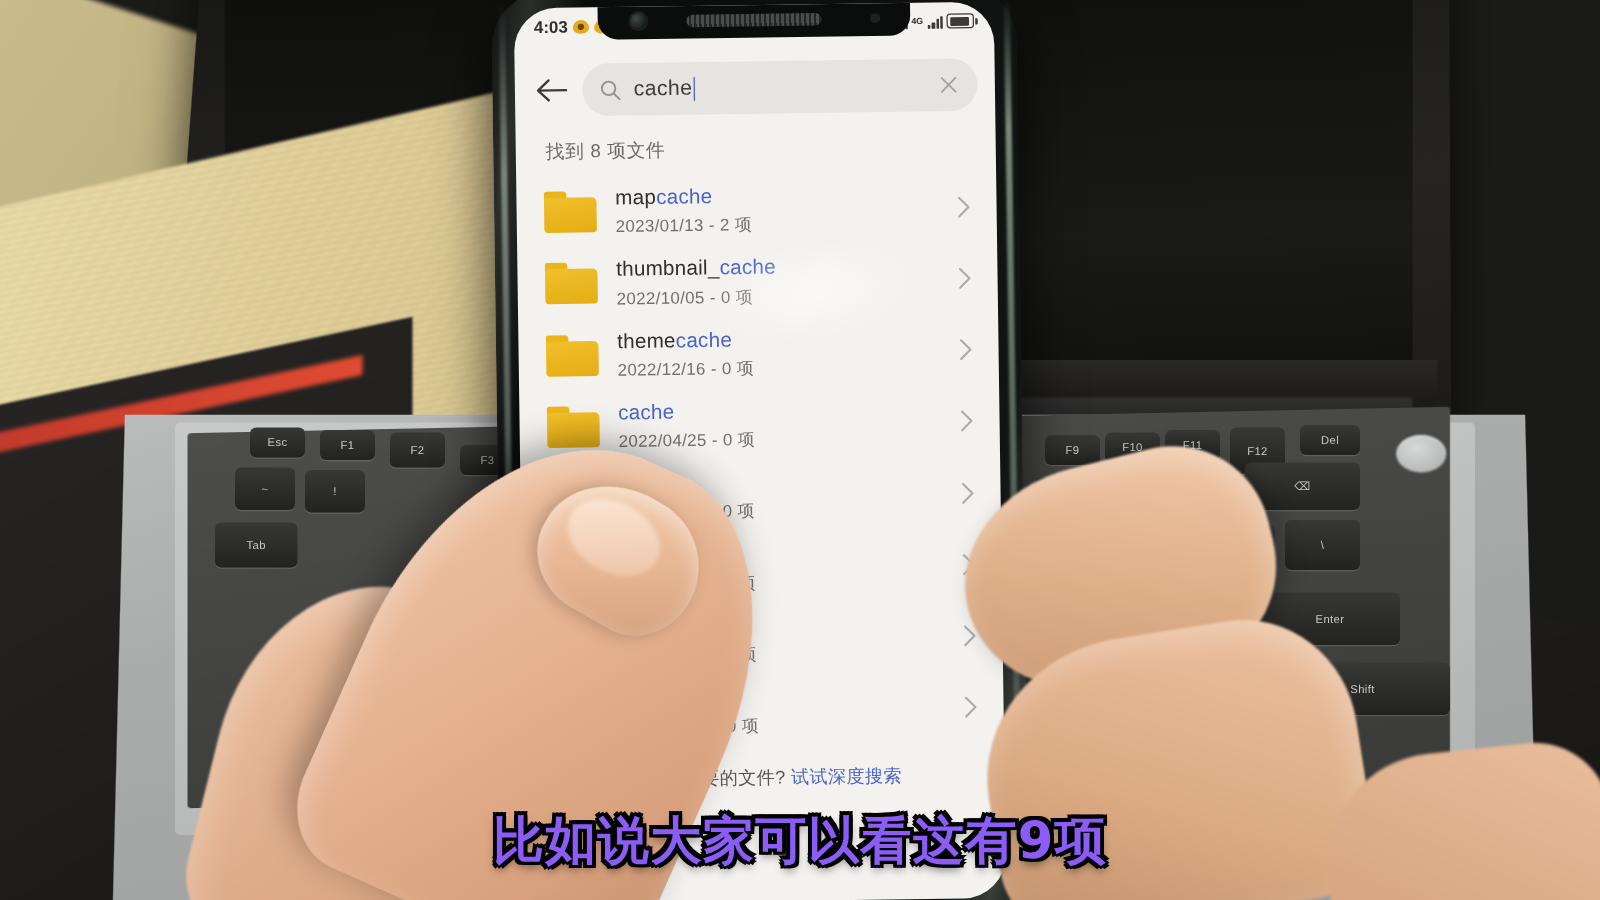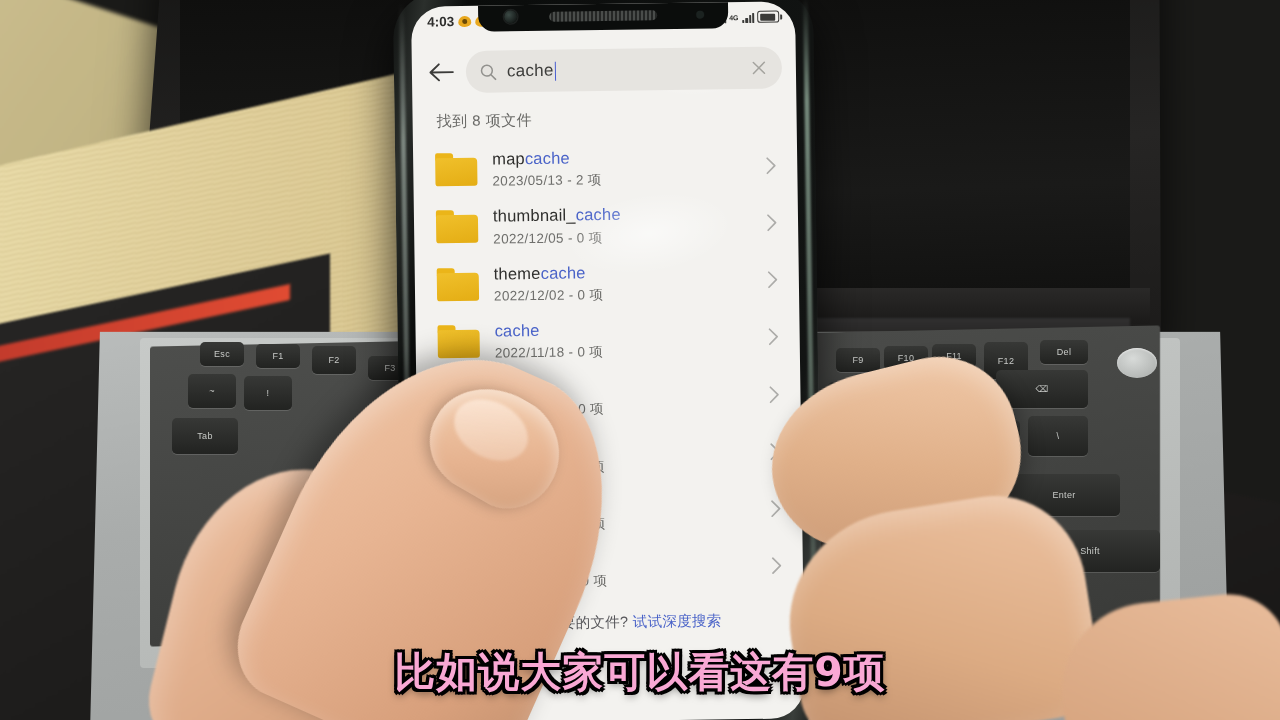--- a/index.html
+++ b/index.html
@@ -291,21 +291,21 @@
   .finger-r3 {
     position:absolute; left:1060px; top:600px; width:230px; height:150px;
     background:linear-gradient(210deg,#e9bd9c,#d5a27c);
     border-radius:90px 60px 40px 50px; transform:rotate(-6deg); filter:blur(1.4px);
   }
 
   
   .subtitle {
     position:absolute; left:0; right:0; bottom:20px; text-align:center; z-index:90;
     font-family:"DejaVu Sans","Liberation Sans",sans-serif;
-    font-size:41px; font-weight:700; color:#f9a8d4; letter-spacing:1px;
+    font-size:41px; font-weight:700; color:#8b5cf6; letter-spacing:1px;
     text-shadow:
       -3px -3px 0 #000, 3px -3px 0 #000, -3px 3px 0 #000, 3px 3px 0 #000,
       -3px 0 0 #000, 3px 0 0 #000, 0 -3px 0 #000, 0 3px 0 #000,
       0 4px 8px rgba(0,0,0,.6);
   }
 
   
   .glare {
     position:absolute; left:150px; top:190px; width:170px; height:80px;
     background:radial-gradient(ellipse,rgba(255,255,255,.55),rgba(255,255,255,0) 70%);
@@ -432,60 +432,60 @@
     <div class="results">
       <div class="result-count">找到 8 项文件</div>
       <div id="rows">
           <div class="row">
             <div class="folder">
               <div class="folder-tab"></div>
               <div class="folder-body"></div>
             </div>
             <div class="meta">
               <div class="fname"><span>map</span><span class="hl">cache</span><span></span></div>
-              <div class="fsub"><span>2023/05/13</span> <span>-</span> <span>2 项</span></div>
+              <div class="fsub"><span>2023/01/13</span> <span>-</span> <span>2 项</span></div>
             </div>
             <svg class="chev" width="11" height="18" viewBox="0 0 11 18">
               <path d="M1.5 1.5 L9 9 L1.5 16.5" stroke="#3b3b39" stroke-width="1.7" fill="none" stroke-linecap="round" stroke-linejoin="round"></path>
             </svg>
           </div>
           <div class="row">
             <div class="folder">
               <div class="folder-tab"></div>
               <div class="folder-body"></div>
             </div>
             <div class="meta">
               <div class="fname"><span>thumbnail_</span><span class="hl">cache</span><span></span></div>
-              <div class="fsub"><span>2022/12/05</span> <span>-</span> <span>0 项</span></div>
+              <div class="fsub"><span>2022/10/05</span> <span>-</span> <span>0 项</span></div>
             </div>
             <svg class="chev" width="11" height="18" viewBox="0 0 11 18">
               <path d="M1.5 1.5 L9 9 L1.5 16.5" stroke="#3b3b39" stroke-width="1.7" fill="none" stroke-linecap="round" stroke-linejoin="round"></path>
             </svg>
           </div>
           <div class="row">
             <div class="folder">
               <div class="folder-tab"></div>
               <div class="folder-body"></div>
             </div>
             <div class="meta">
               <div class="fname"><span>theme</span><span class="hl">cache</span><span></span></div>
-              <div class="fsub"><span>2022/12/02</span> <span>-</span> <span>0 项</span></div>
+              <div class="fsub"><span>2022/12/16</span> <span>-</span> <span>0 项</span></div>
             </div>
             <svg class="chev" width="11" height="18" viewBox="0 0 11 18">
               <path d="M1.5 1.5 L9 9 L1.5 16.5" stroke="#3b3b39" stroke-width="1.7" fill="none" stroke-linecap="round" stroke-linejoin="round"></path>
             </svg>
           </div>
           <div class="row">
             <div class="folder">
               <div class="folder-tab"></div>
               <div class="folder-body"></div>
             </div>
             <div class="meta">
               <div class="fname"><span></span><span class="hl">cache</span><span></span></div>
-              <div class="fsub"><span>2022/11/18</span> <span>-</span> <span>0 项</span></div>
+              <div class="fsub"><span>2022/04/25</span> <span>-</span> <span>0 项</span></div>
             </div>
             <svg class="chev" width="11" height="18" viewBox="0 0 11 18">
               <path d="M1.5 1.5 L9 9 L1.5 16.5" stroke="#3b3b39" stroke-width="1.7" fill="none" stroke-linecap="round" stroke-linejoin="round"></path>
             </svg>
           </div>
           <div class="row">
             <div class="folder">
               <div class="folder-tab"></div>
               <div class="folder-body"></div>
             </div>

